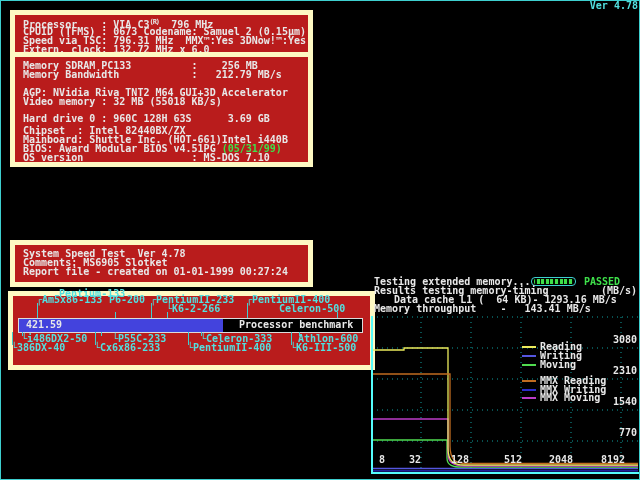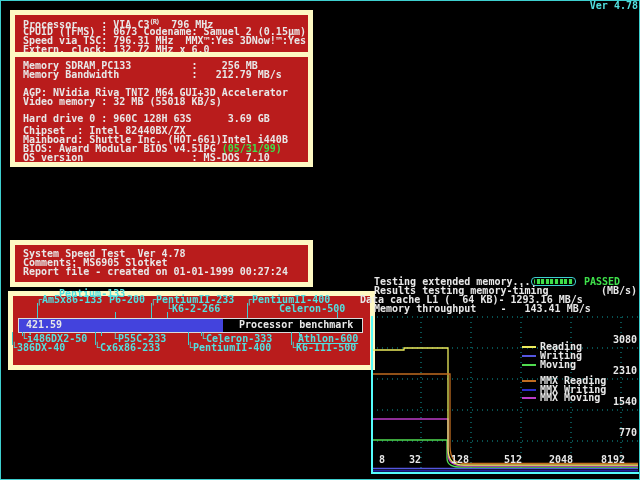--- a/index.html
+++ b/index.html
@@ -80,32 +80,32 @@
   <div class="tick" style="left:201px;top:332px;height:4px;"></div>
   <div class="tick" style="left:299px;top:332px;height:4px;"></div>
   <div class="tick" style="left:12px;top:332px;height:13px;"></div>
   <div class="tick" style="left:95px;top:332px;height:13px;"></div>
   <div class="tick" style="left:188px;top:332px;height:13px;"></div>
   <div class="tick" style="left:291px;top:332px;height:13px;"></div>
 
   <div class="t cyan" style="left:21px;top:334px;">└i486DX2-50</div>
   <div class="t cyan" style="left:112px;top:334px;">└P55C-233</div>
   <div class="t cyan" style="left:200px;top:334px;">└Celeron-333</div>
-  <div class="t cyan" style="left:298px;top:334px;text-decoration:underline;">Athlon-600</div>
+  <div class="t cyan" style="left:298px;top:334px;">Athlon-600</div>
   <div class="t cyan" style="left:11px;top:343px;">└386DX-40</div>
   <div class="t cyan" style="left:94px;top:343px;">└Cx6x86-233</div>
   <div class="t cyan" style="left:187px;top:343px;">└PentiumII-400</div>
   <div class="t cyan" style="left:290px;top:343px;">└K6-III-500</div>
 
   <div class="t" style="left:374px;top:277px;">Testing extended memory...</div>
   <div id="progress"></div>
   <div class="t green" style="left:584px;top:277px;">PASSED</div>
   <div class="t" style="left:374px;top:286px;">Results testing memory-timing</div>
   <div class="t rt" style="left:577px;top:286px;width:60px;">(MB/s)</div>
-  <div class="t" style="left:360px;top:295px;">Data cache L1 (  64 KB)- 1293.16 MB/s</div>
+  <div class="t" style="left:394px;top:295px;">Data cache L1 (  64 KB)- 1293.16 MB/s</div>
   <div class="t" style="left:374px;top:304px;">Memory throughput    -   143.41 MB/s</div>
 
   <svg style="position:absolute;left:370px;top:296px;" width="270" height="184" viewBox="0 0 270 184">
     <g stroke="#0fa0a0" stroke-width="1" stroke-dasharray="1 4">
       <line x1="51" y1="21" x2="51" y2="177"></line>
       <line x1="101" y1="21" x2="101" y2="177"></line>
       <line x1="151" y1="21" x2="151" y2="177"></line>
       <line x1="201" y1="21" x2="201" y2="177"></line>
       <line x1="251" y1="21" x2="251" y2="177"></line>
       <line x1="2" y1="21" x2="268" y2="21"></line>

